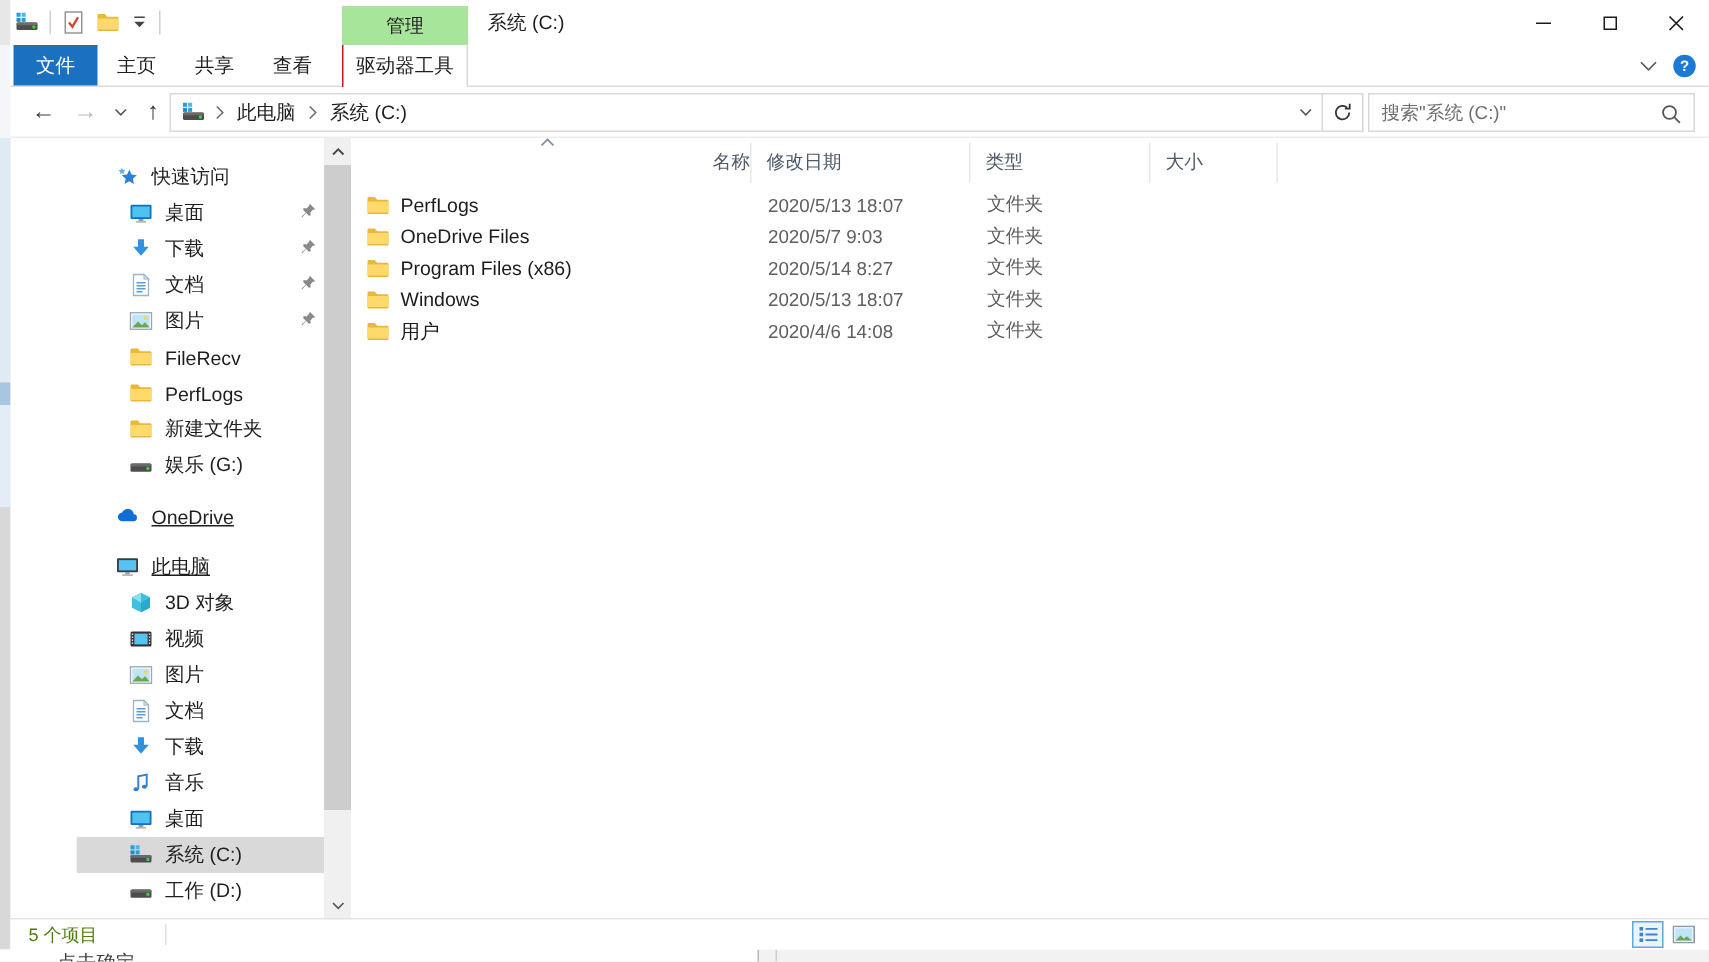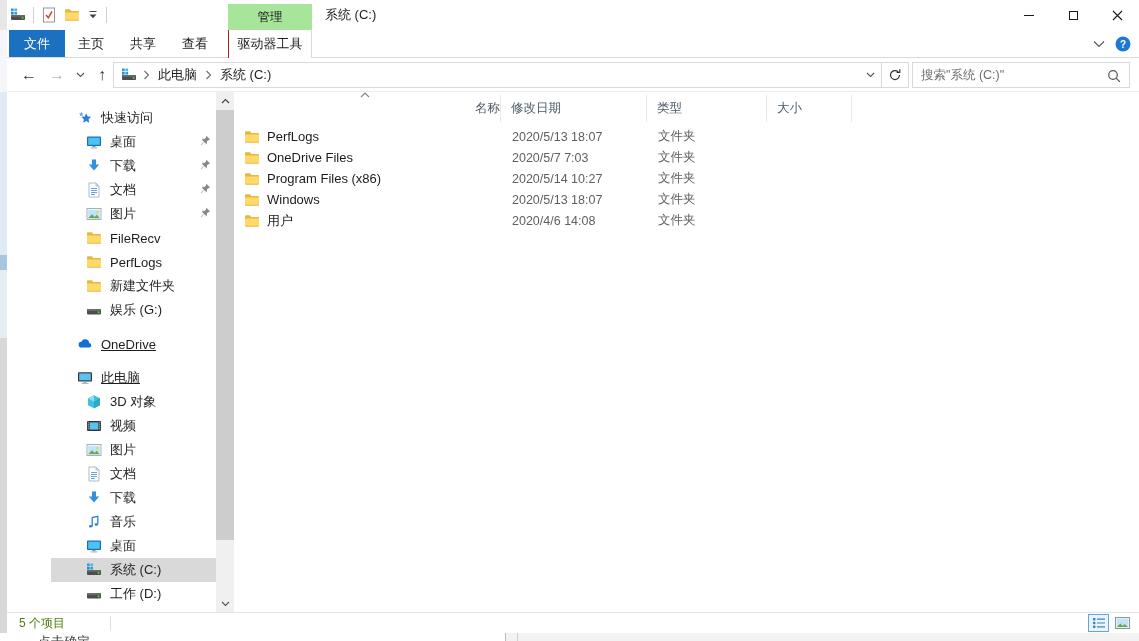--- a/index.html
+++ b/index.html
@@ -555,35 +555,35 @@
           <div class="file-row">
             <div class="cell-name">
               <span class="icon">
                 <svg width="16" height="16" viewBox="0 0 16 16">
                   <path d="M1 3.2c0-.5.4-.9.9-.9h4l1.5 1.8h6.7c.5 0 .9.4.9.9v7.8c0 .5-.4.9-.9.9H1.9c-.5 0-.9-.4-.9-.9z" fill="#e8b83c"></path>
                   <path d="M1 5.4h14v6.4c0 .5-.4.9-.9.9H1.9c-.5 0-.9-.4-.9-.9z" fill="#ffd96a"></path>
                 </svg>
               </span>
               <span>OneDrive Files</span>
             </div>
-            <div class="cell-dim">2020/5/7 7:03</div>
+            <div class="cell-dim">2020/5/7 9:03</div>
             <div class="cell-dim">文件夹</div>
             <div class="cell-dim"></div>
           </div>
           <div class="file-row">
             <div class="cell-name">
               <span class="icon">
                 <svg width="16" height="16" viewBox="0 0 16 16">
                   <path d="M1 3.2c0-.5.4-.9.9-.9h4l1.5 1.8h6.7c.5 0 .9.4.9.9v7.8c0 .5-.4.9-.9.9H1.9c-.5 0-.9-.4-.9-.9z" fill="#e8b83c"></path>
                   <path d="M1 5.4h14v6.4c0 .5-.4.9-.9.9H1.9c-.5 0-.9-.4-.9-.9z" fill="#ffd96a"></path>
                 </svg>
               </span>
               <span>Program Files (x86)</span>
             </div>
-            <div class="cell-dim">2020/5/14 10:27</div>
+            <div class="cell-dim">2020/5/14 8:27</div>
             <div class="cell-dim">文件夹</div>
             <div class="cell-dim"></div>
           </div>
           <div class="file-row">
             <div class="cell-name">
               <span class="icon">
                 <svg width="16" height="16" viewBox="0 0 16 16">
                   <path d="M1 3.2c0-.5.4-.9.9-.9h4l1.5 1.8h6.7c.5 0 .9.4.9.9v7.8c0 .5-.4.9-.9.9H1.9c-.5 0-.9-.4-.9-.9z" fill="#e8b83c"></path>
                   <path d="M1 5.4h14v6.4c0 .5-.4.9-.9.9H1.9c-.5 0-.9-.4-.9-.9z" fill="#ffd96a"></path>
                 </svg>

